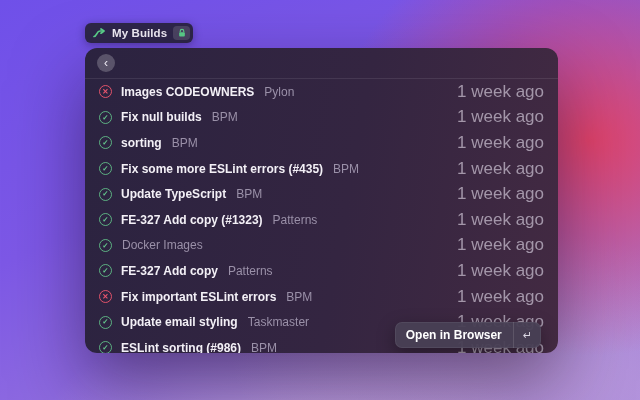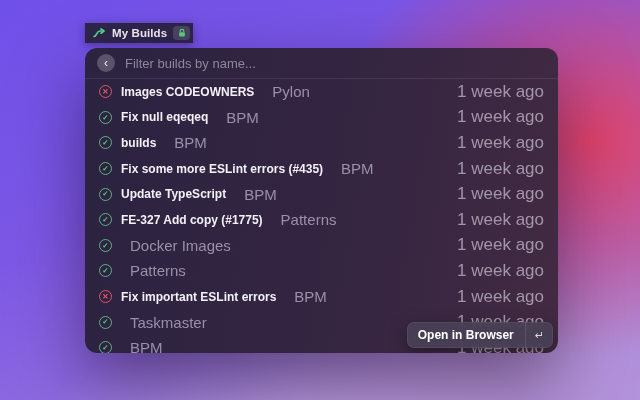--- a/index.html
+++ b/index.html
@@ -11,21 +11,21 @@
       radial-gradient(55% 75% at 92% 35%, rgba(230,65,100,0.95), rgba(230,65,100,0) 72%),
       radial-gradient(70% 55% at 78% 90%, rgba(235,200,205,0.35), rgba(235,200,205,0) 60%),
       radial-gradient(60% 50% at 45% 110%, rgba(240,220,225,0.40), rgba(240,220,225,0) 65%),
       linear-gradient(155deg, #6f50e9 0%, #7d58e6 38%, #9673dd 72%, #a98ade 100%);
   }
 
   
   .chip {
     position:absolute; left:85px; top:23px; height:20px;
     display:flex; align-items:center; gap:6px;
-    background:#2e2649; border-radius:0; padding:0 3px 0 8px;
+    background:#2e2649; border-radius:6px; padding:0 3px 0 8px;
     box-shadow:0 2px 8px rgba(20,10,40,0.35);
     cursor:default;
   }
   .chip-label { color:#f3f0f8; font-size:11.5px; font-weight:700; letter-spacing:.1px; }
   .chip-badge {
     width:17px; height:14px; border-radius:4px;
     background:rgba(255,255,255,0.14);
     display:flex; align-items:center; justify-content:center;
   }
 
@@ -60,26 +60,26 @@
     padding:0 14px; font-size:12px; cursor:pointer;
   }
   .status-icon {
     width:13px; height:13px; border-radius:50%; flex:none;
     border:1.3px solid; display:flex; align-items:center; justify-content:center;
     font-size:7.5px; font-weight:700; line-height:1;
   }
   .status-icon.passed { border-color:rgba(100,200,140,0.85); color:#64c88c; }
   .status-icon.failed { border-color:rgba(233,84,108,0.95); color:#e9546c; }
   .row-title { color:#f3f0f6; font-weight:700; white-space:nowrap; }
-  .row-project { color:#9a90a8; font-size:15px; margin-left:9px; white-space:nowrap; }
+  .row-project { color:#9a90a8; font-size:12px; margin-left:1px; white-space:nowrap; }
   .row-time { margin-left:auto; color:#a396a9; font-size:17px; white-space:nowrap; }
 
   
   .action-btn {
-    position:absolute; right:5px; bottom:5px;
+    position:absolute; right:17px; bottom:5px;
     display:flex; align-items:stretch;
     background:rgba(72,64,84,0.96); border-radius:7px;
     box-shadow:0 6px 18px rgba(0,0,0,0.35), 0 0 0 1px rgba(255,255,255,0.06) inset;
     color:#fff; cursor:pointer; overflow:hidden;
   }
   .action-label { padding:6px 11px; font-size:12px; font-weight:700; }
   .action-key {
     padding:6px 9px; display:flex; align-items:center;
     border-left:1px solid rgba(255,255,255,0.12);
     color:#d9d5e2; font-size:11px;
@@ -103,93 +103,95 @@
       </svg>
     </span>
   </div>
 
   <div class="window">
 
     <div class="searchbar">
       <span class="back-btn">
         <span>‹</span>
       </span>
-      <input class="search-input" type="text" value="" placeholder="Filter builds by name..." style="">
     </div>
 
     <div class="list">
   <div class="row">
     <span class="status-icon failed">✕</span>
     <span class="row-title">Images CODEOWNERS</span>
     <span class="row-project">Pylon</span>
     <span class="row-time">1 week ago</span>
   </div>
 
   <div class="row">
     <span class="status-icon passed">✓</span>
-    <span class="row-title">Fix null eqeqeq</span>
-    <span class="row-project">BPM</span>
-    <span class="row-time">1 week ago</span>
-  </div>
-
-  <div class="row">
-    <span class="status-icon passed">✓</span>
-    <span class="row-title">builds</span>
+    <span class="row-title">Fix null builds</span>
+    <span class="row-project">BPM</span>
+    <span class="row-time">1 week ago</span>
+  </div>
+
+  <div class="row">
+    <span class="status-icon passed">✓</span>
+    <span class="row-title">sorting</span>
     <span class="row-project">BPM</span>
     <span class="row-time">1 week ago</span>
   </div>
 
   <div class="row">
     <span class="status-icon passed">✓</span>
     <span class="row-title">Fix some more ESLint errors (#435)</span>
     <span class="row-project">BPM</span>
     <span class="row-time">1 week ago</span>
   </div>
 
   <div class="row">
     <span class="status-icon passed">✓</span>
     <span class="row-title">Update TypeScript</span>
     <span class="row-project">BPM</span>
     <span class="row-time">1 week ago</span>
   </div>
 
   <div class="row">
     <span class="status-icon passed">✓</span>
-    <span class="row-title">FE-327 Add copy (#1775)</span>
+    <span class="row-title">FE-327 Add copy (#1323)</span>
     <span class="row-project">Patterns</span>
     <span class="row-time">1 week ago</span>
   </div>
 
   <div class="row">
     <span class="status-icon passed">✓</span>
     <span class="row-project">Docker Images</span>
     <span class="row-time">1 week ago</span>
   </div>
 
   <div class="row">
     <span class="status-icon passed">✓</span>
+    <span class="row-title">FE-327 Add copy</span>
     <span class="row-project">Patterns</span>
     <span class="row-time">1 week ago</span>
   </div>
 
   <div class="row">
     <span class="status-icon failed">✕</span>
     <span class="row-title">Fix important ESLint errors</span>
     <span class="row-project">BPM</span>
     <span class="row-time">1 week ago</span>
   </div>
 
   <div class="row">
     <span class="status-icon passed">✓</span>
+    <span class="row-title">Update email styling</span>
     <span class="row-project">Taskmaster</span>
     <span class="row-time">1 week ago</span>
   </div>
 
   <div class="row">
     <span class="status-icon passed">✓</span>
+    <span class="row-title">ESLint sorting (#986)</span>
     <span class="row-project">BPM</span>
     <span class="row-time">1 week ago</span>
   </div>
 </div>
 
     <div class="action-btn">
       <span class="action-label">Open in Browser</span>
       <span class="action-key">↵</span>
     </div>
 

